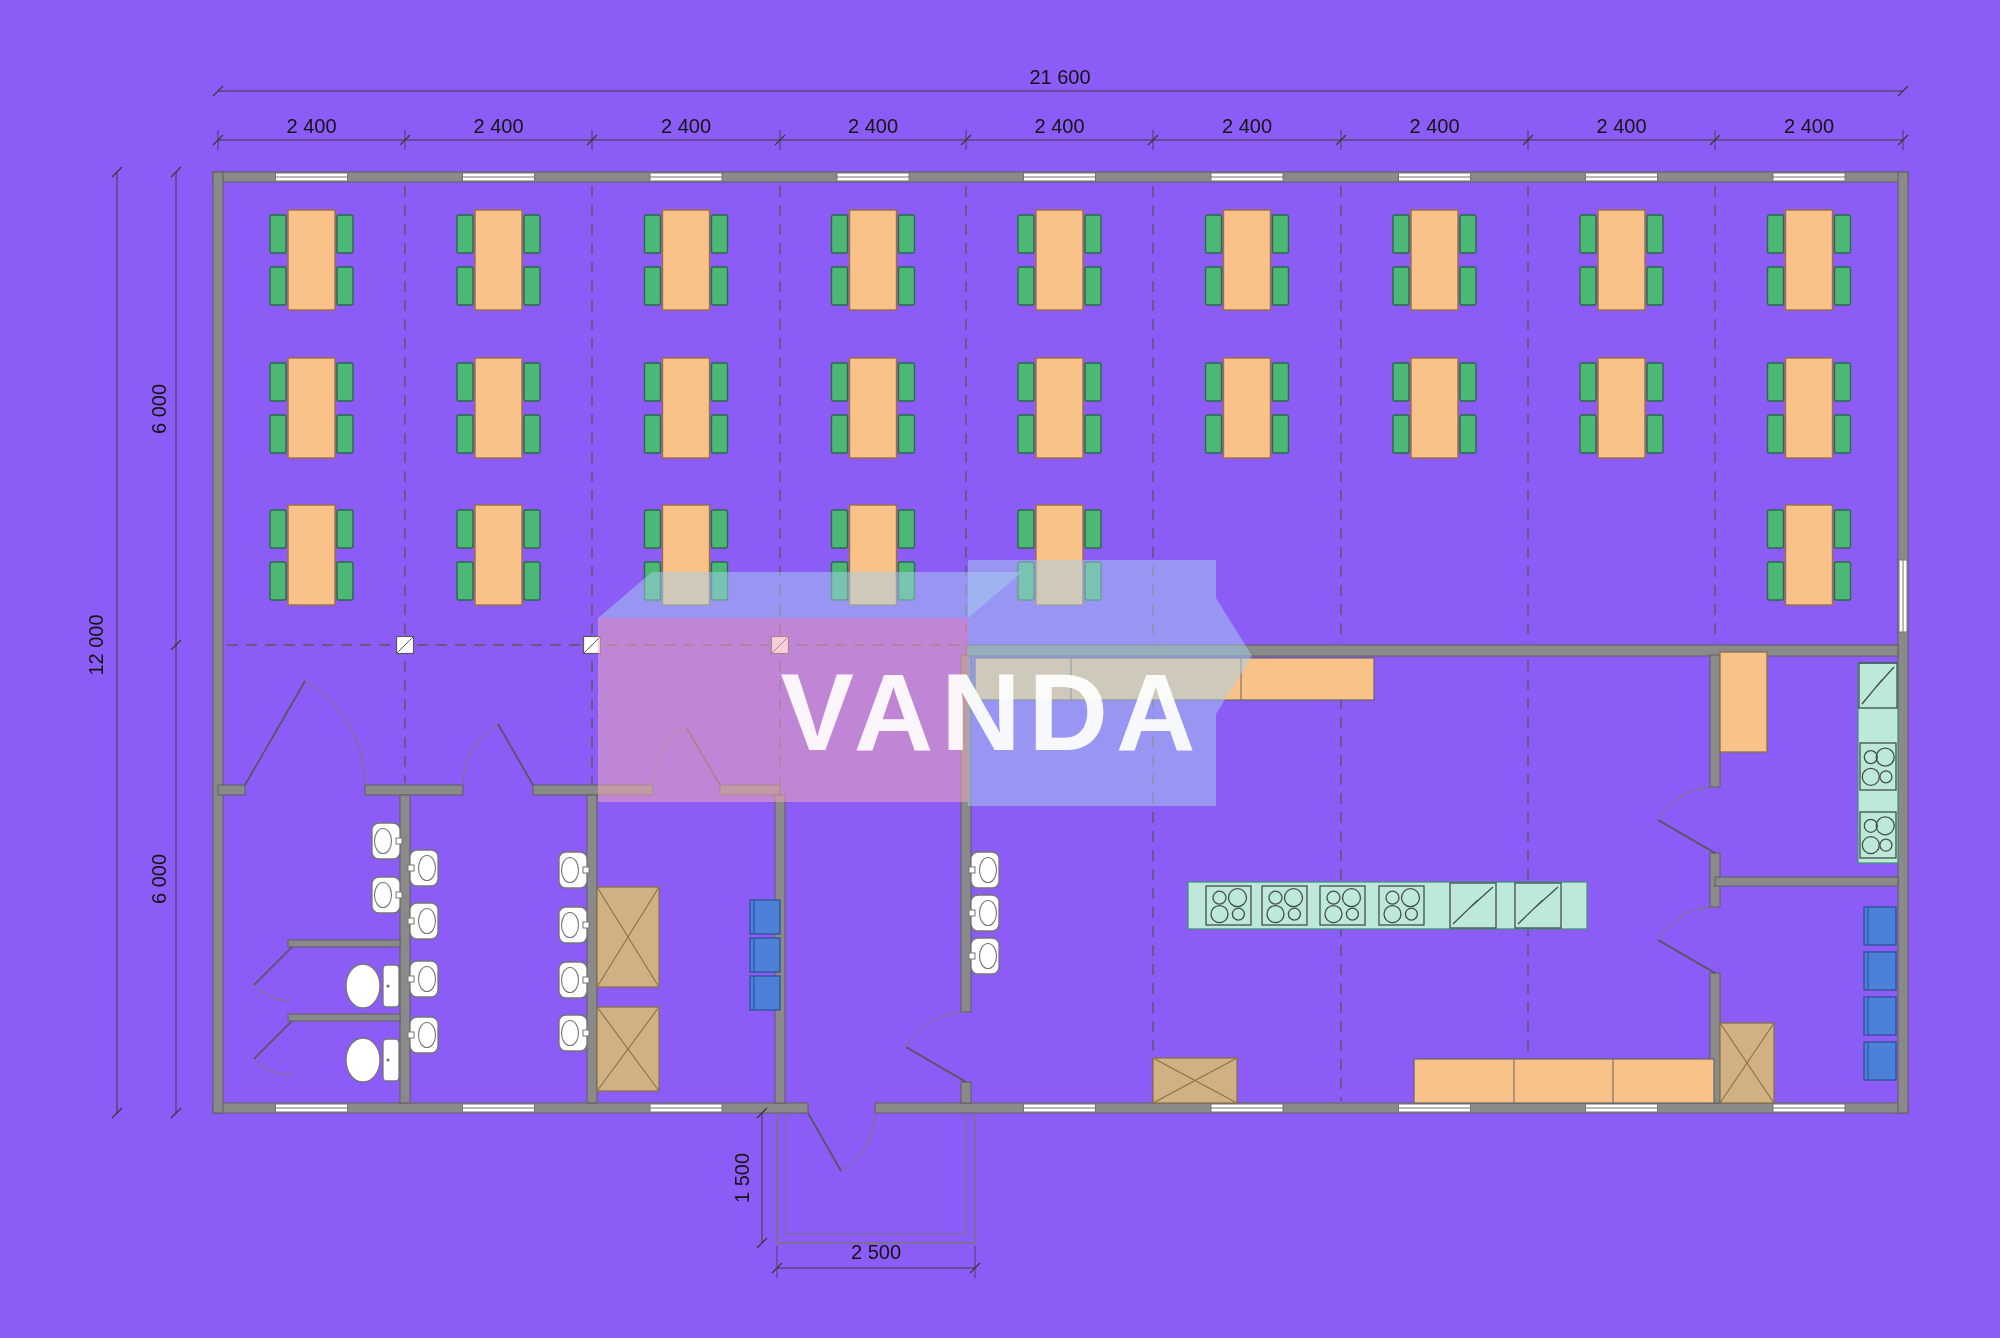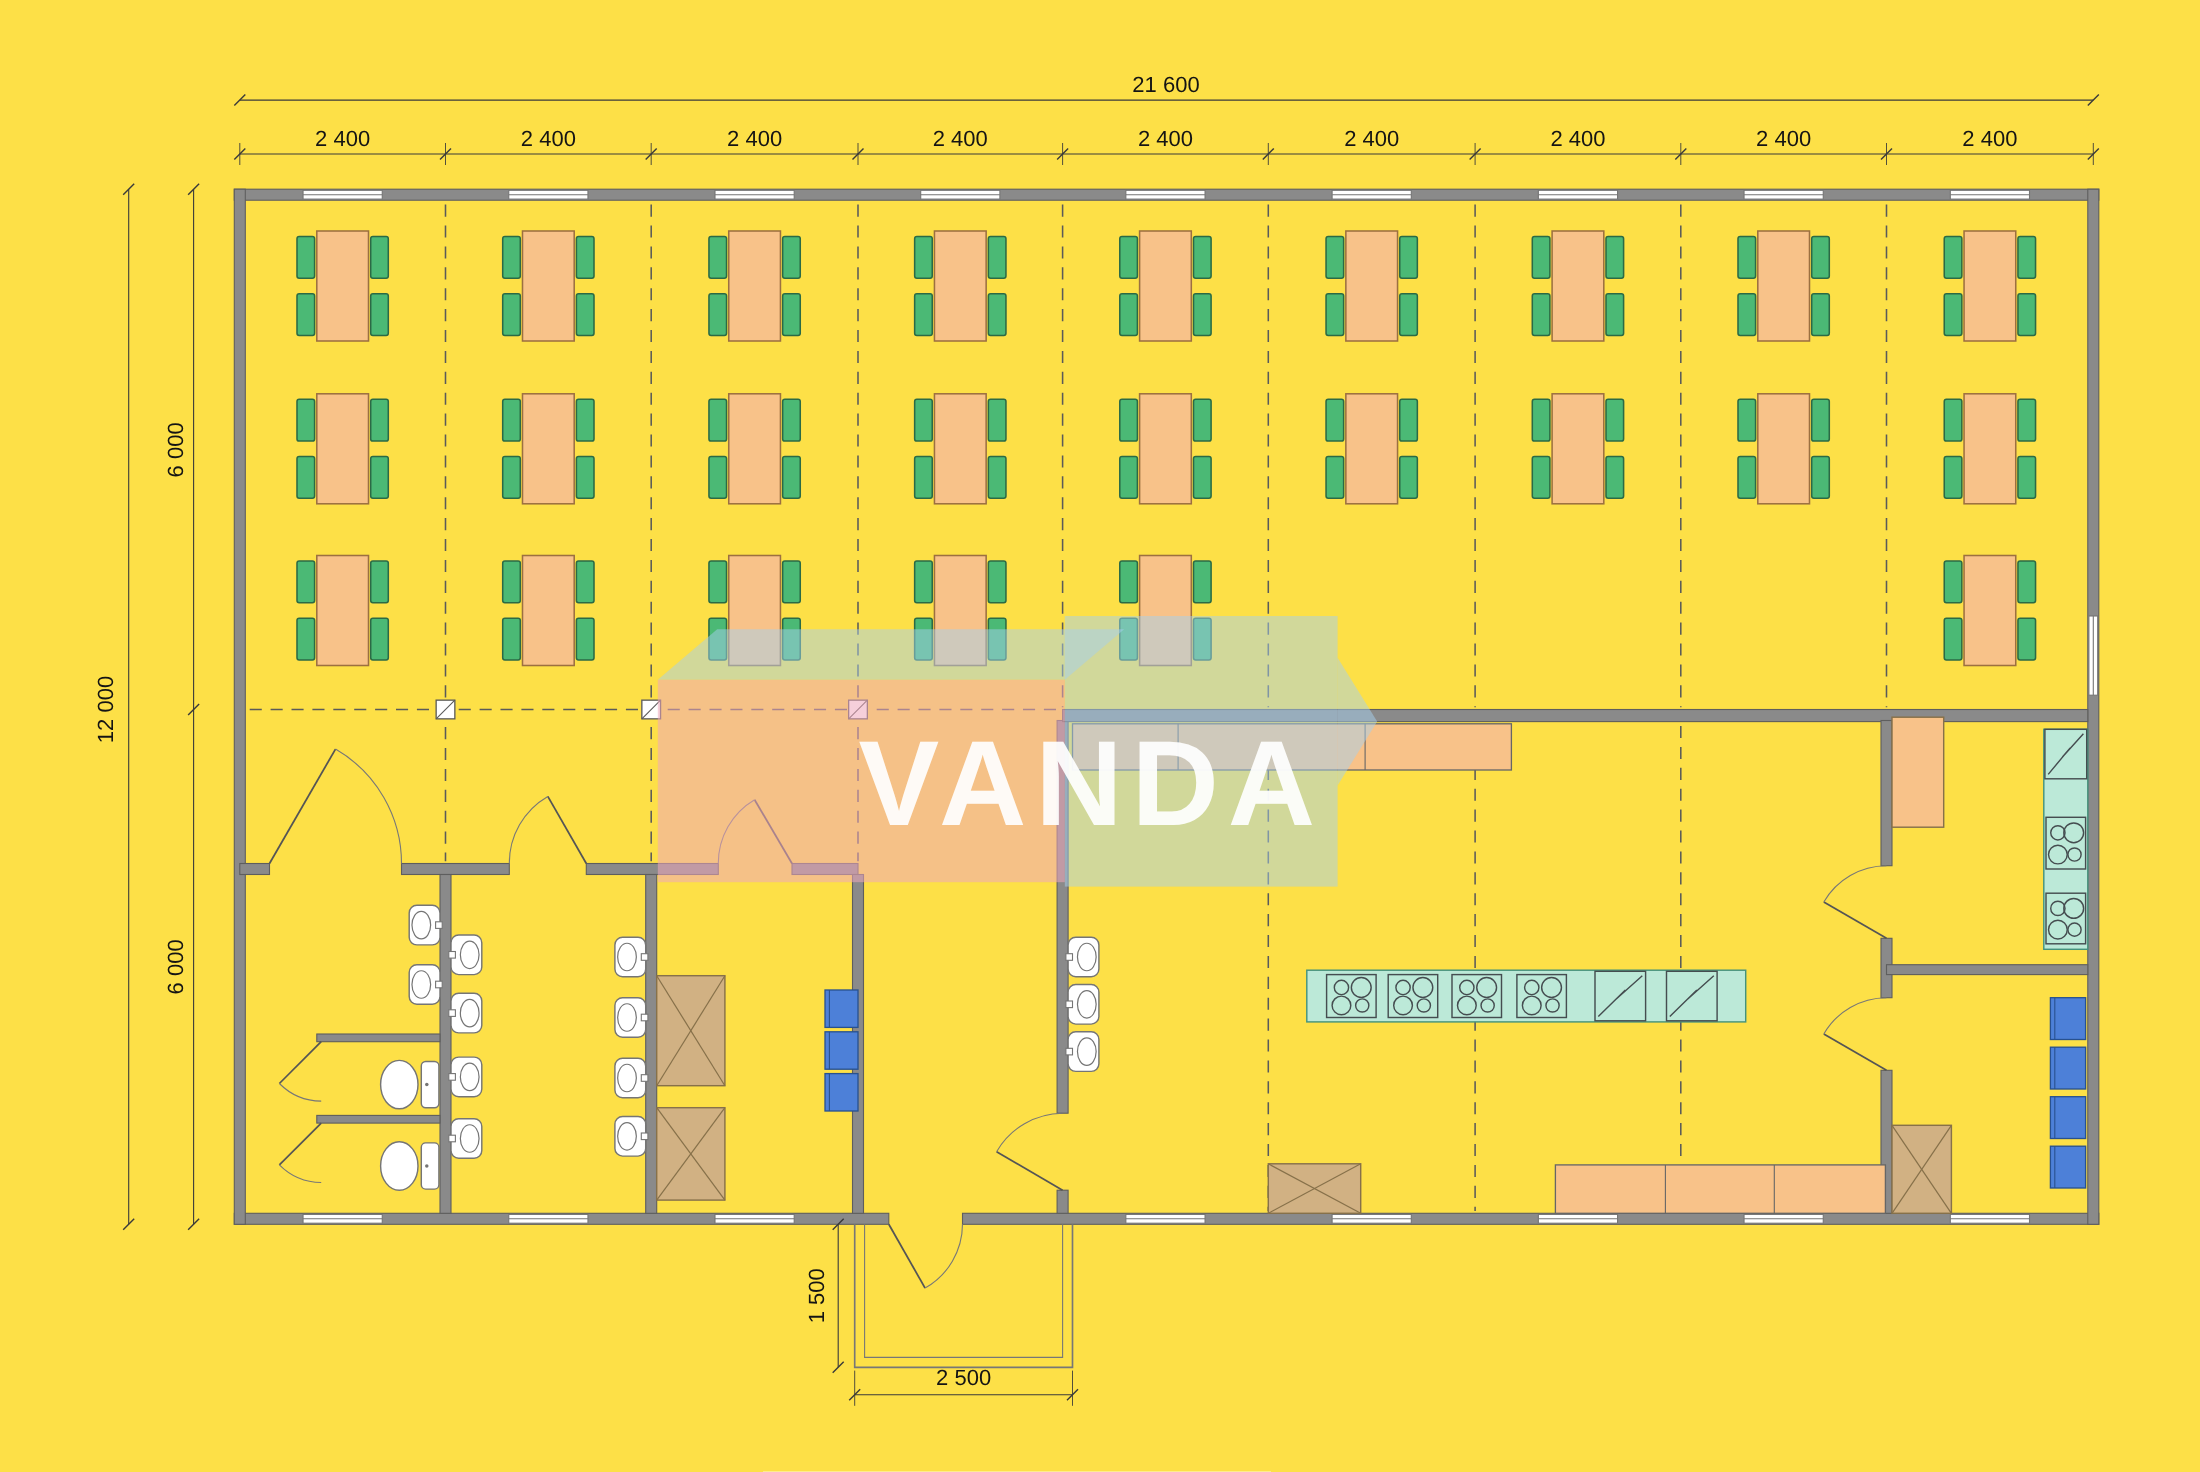--- a/index.html
+++ b/index.html
@@ -1,16 +1,16 @@
 <!DOCTYPE html>
 <html><head>
 <meta charset="utf-8">
 <style>
   html,body{margin:0;padding:0;background:#ffffff;}
-  .page{width:2000px;height:1338px;position:relative;background:#fde047;overflow:hidden;
+  .page{width:2000px;height:1338px;position:relative;background:#8b5cf6;overflow:hidden;
         font-family:"Liberation Sans", sans-serif;}
   svg{display:block}
   text{font-family:"Liberation Sans", sans-serif;}
 </style>
 </head>
 <body>
 
 <div class="page">
   <svg id="plan" viewBox="0 0 2000 1338" width="2000" height="1338">
       <g>

